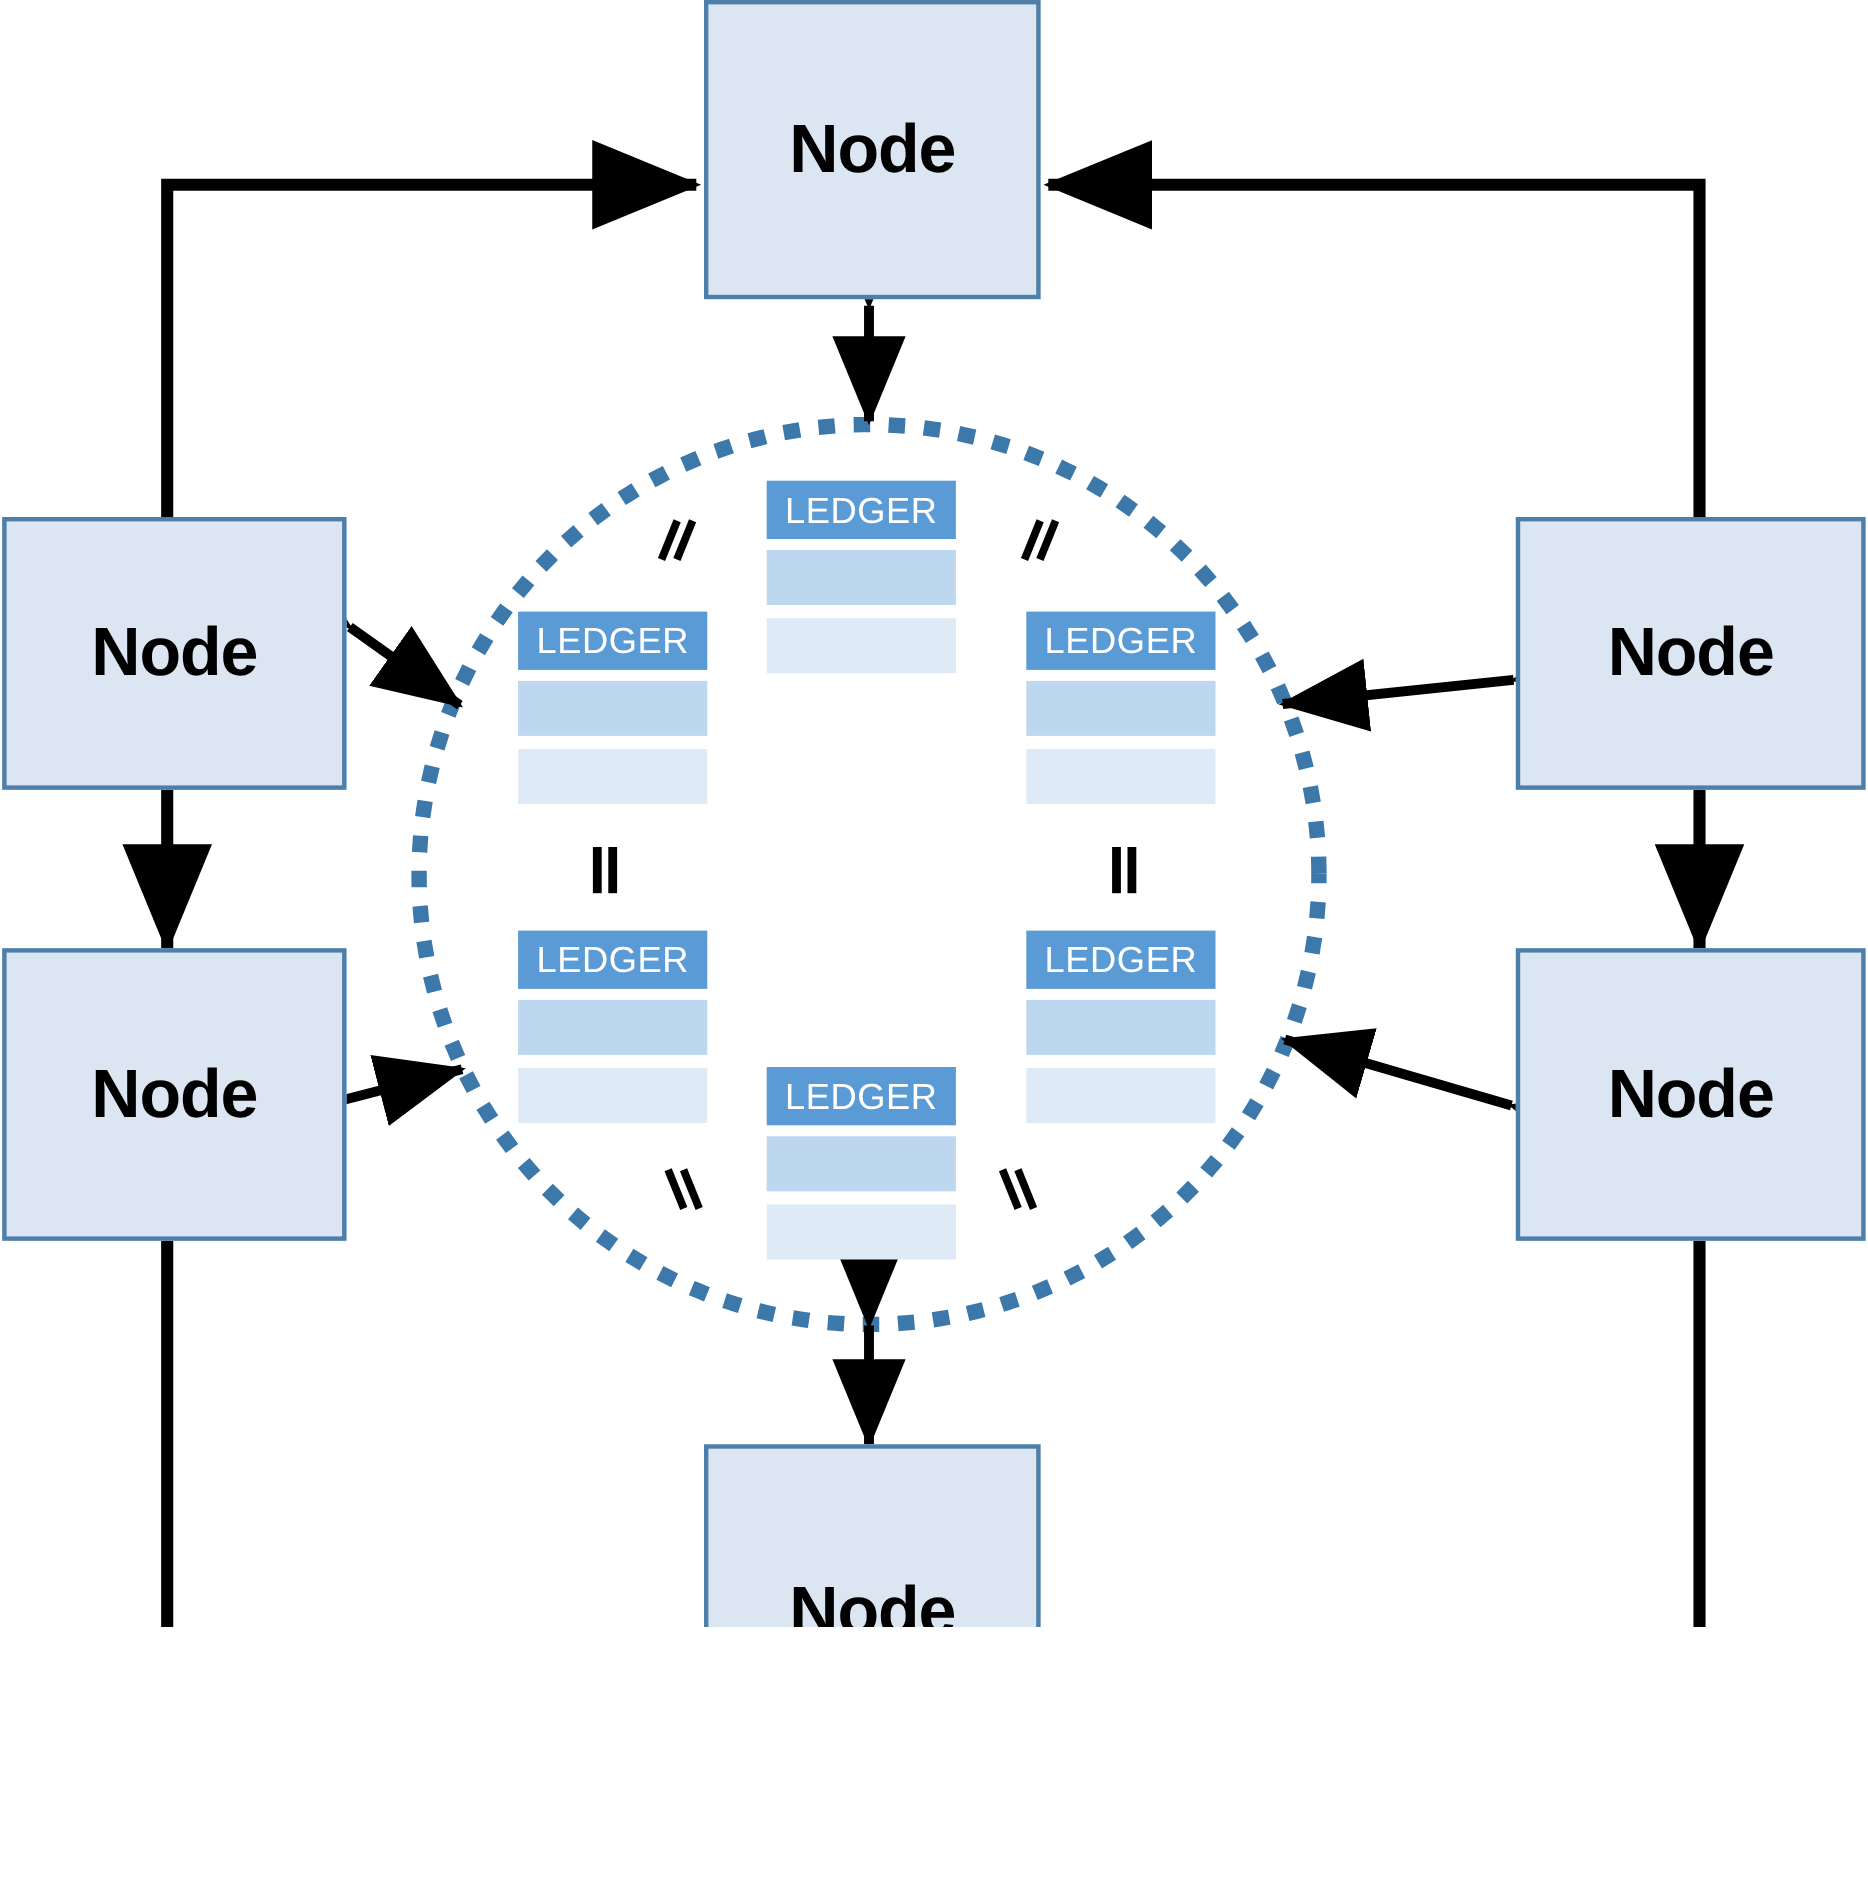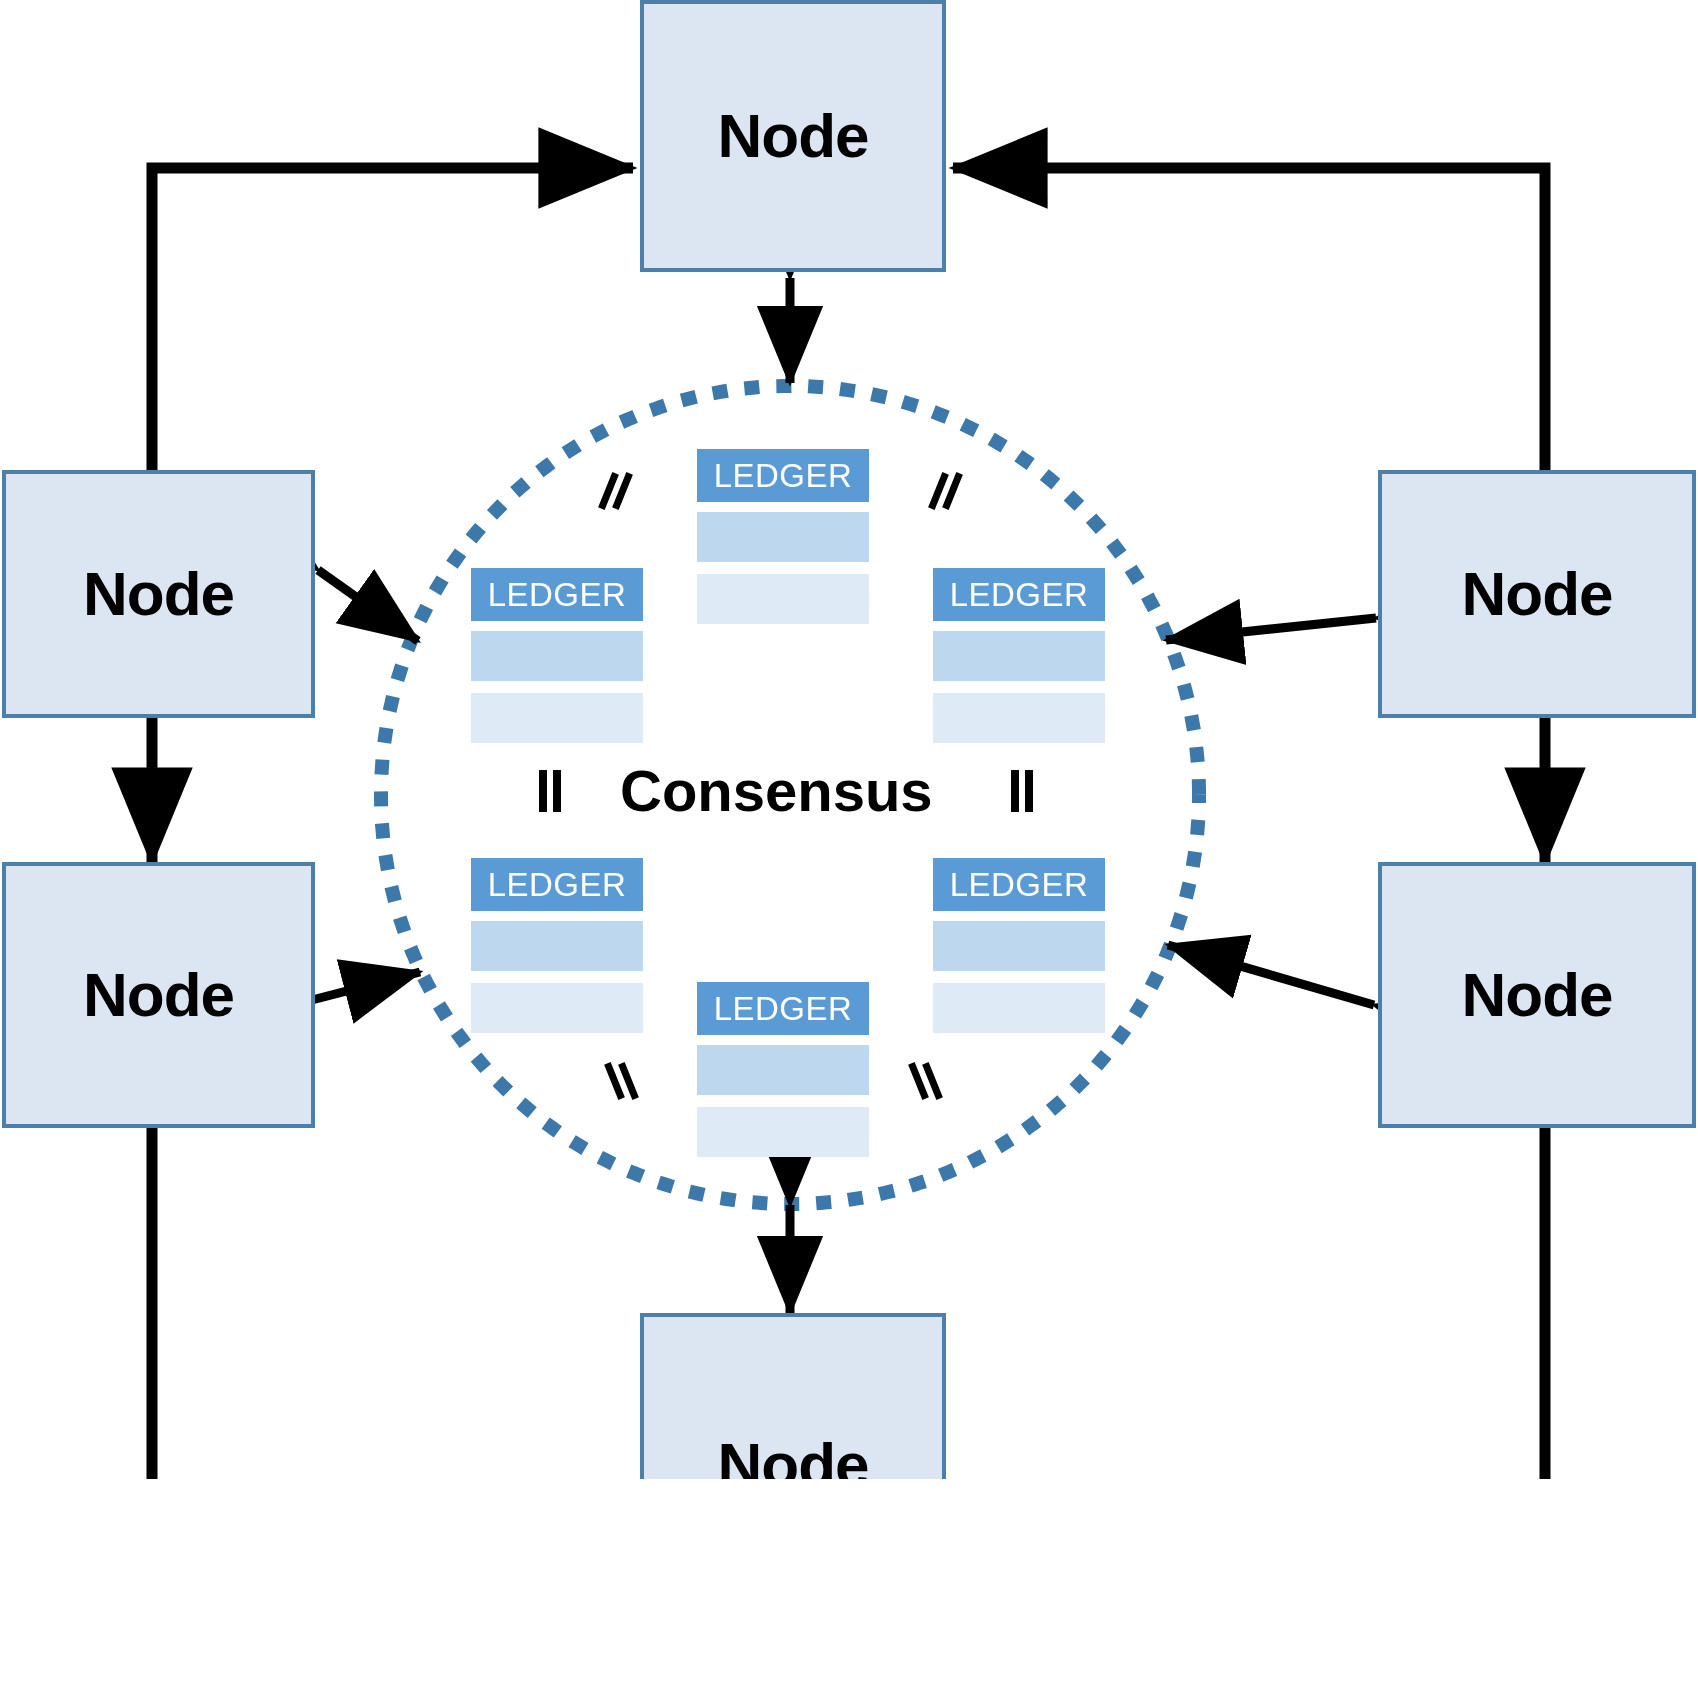--- a/index.html
+++ b/index.html
@@ -50,21 +50,20 @@
     background: #5b9bd5;
     color: #ffffff;
     font-family: "Liberation Sans", sans-serif;
     font-size: 33px;
     font-weight: normal;
     display: flex;
     align-items: center;
     justify-content: center;
     letter-spacing: 0.5px;
     box-sizing: border-box;
-    margin-top: 12px;
   }
   .ledger-row-1 {
     height: 50px;
     background: #bdd7ee;
     margin-top: 10px;
   }
   .ledger-row-2 {
     height: 50px;
     background: #deeaf6;
     margin-top: 12px;
@@ -230,15 +229,14 @@
   <div class="eq-mark eq-tilt-rev" style="left:607px; top:1062px;">
     <span class="a"></span>
     <span class="b"></span>
   </div>
 
   <div class="eq-mark eq-tilt-rev" style="left:911px; top:1062px;">
     <span class="a"></span>
     <span class="b"></span>
   </div>
 
-  <div class="consensus-label" style="left:620px; top:762px;">Consensus</div>
 
 </div>
 
 </body></html>

